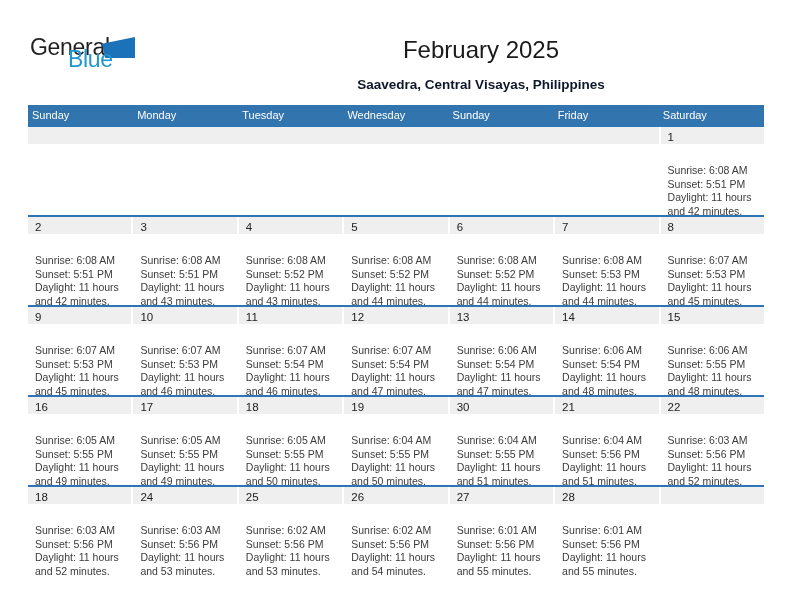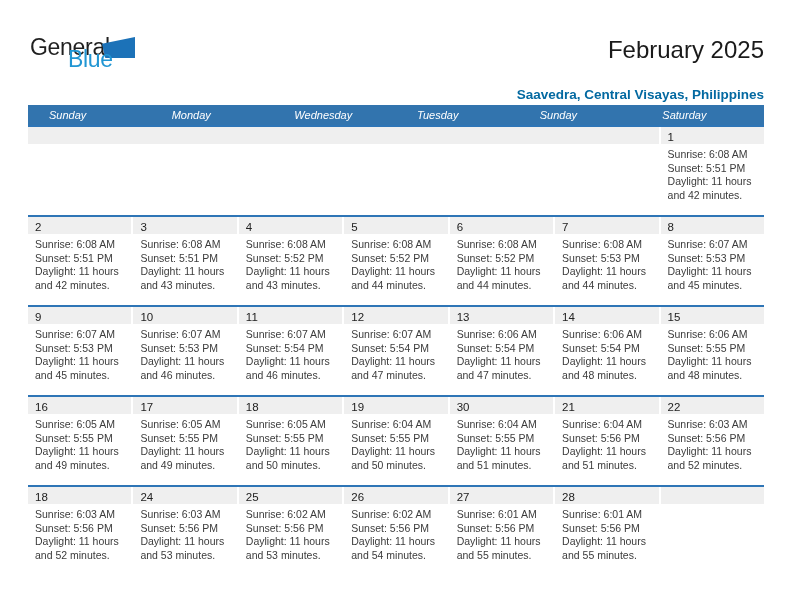--- a/index.html
+++ b/index.html
@@ -31,46 +31,46 @@
   .logo-triangle {
     position: absolute; left: 74px; top: 3px;
     width: 33px; height: 21px;
     background: #1c72b8;
     clip-path: polygon(0 32%, 100% 0, 100% 100%, 10% 100%);
   }
   .logo-blue {
     position: absolute; left: 40px; top: 12px;
     font-size: 23px; color: #2196d3; letter-spacing: -0.3px;
   }
-  .title-block { flex: 1 1 auto; text-align: right; padding-top: 2px; }
+  .title-block { flex: 1 1 auto; text-align: center; padding-top: 2px; }
   .month-title { font-size: 24px; color: #1a1a1a; font-weight: 400; }
-  .location-subtitle { font-size: 13.5px; color: #0369a1; font-weight: 700; margin-top: 23px; }
+  .location-subtitle { font-size: 13.5px; color: #0f172a; font-weight: 700; margin-top: 13px; }
 
   
   .weekday-header { display: flex; height: 20px; background: #3274ae; }
   .weekday {
     flex: 1 1 0; min-width: 0;
     color: #ffffff; font-size: 11px; line-height: 20px;
-    padding-left: 21px; white-space: nowrap; overflow: hidden; font-style: italic;
+    padding-left: 4px; white-space: nowrap; overflow: hidden;
   }
   .week-row {
     border-top: 2px solid #2e75b6;
     height: 90px;
     display: flex; gap: 2px;
     background: #ffffff;
   }
   .cell { flex: 1 1 0; min-width: 0; }
   .cell.span-6 { flex: 0 0 calc((100% - 12px) / 7 * 6 + 10px); }
   .day-band { height: 17px; background: #efefef; }
   .day-num {
     display: inline-block;
     font-size: 11.5px; line-height: 17px; color: #222;
     padding-left: 7px;
   }
-  .day-info { padding: 4px 2px 0 7px; }
+  .day-info { padding: 20px 2px 0 7px; }
   .info-line {
     font-size: 10.5px; line-height: 13.5px; color: #3b3b3b;
     white-space: nowrap; overflow: hidden;
   }
 </style>
 </head>
 <body>
 
 <div class="page">
 
@@ -83,23 +83,24 @@
     <div class="title-block">
       <div class="month-title">February 2025</div>
       <div class="location-subtitle">Saavedra, Central Visayas, Philippines</div>
     </div>
   </div>
 
   <div>
     <div class="weekday-header">
       <div class="weekday">Sunday</div>
       <div class="weekday">Monday</div>
+      <div class="weekday">Tuesday</div>
       <div class="weekday">Wednesday</div>
-      <div class="weekday">Tuesday</div>
       <div class="weekday">Sunday</div>
+      <div class="weekday">Friday</div>
       <div class="weekday">Saturday</div>
     </div>
     <div>
         <div class="week-row">
           <div class="cell span-6">
             <div class="day-band"><span class="day-num"></span></div>
             <div class="day-info"></div>
           </div>
           <div class="cell">
             <div class="day-band"><span class="day-num">1</span></div>

